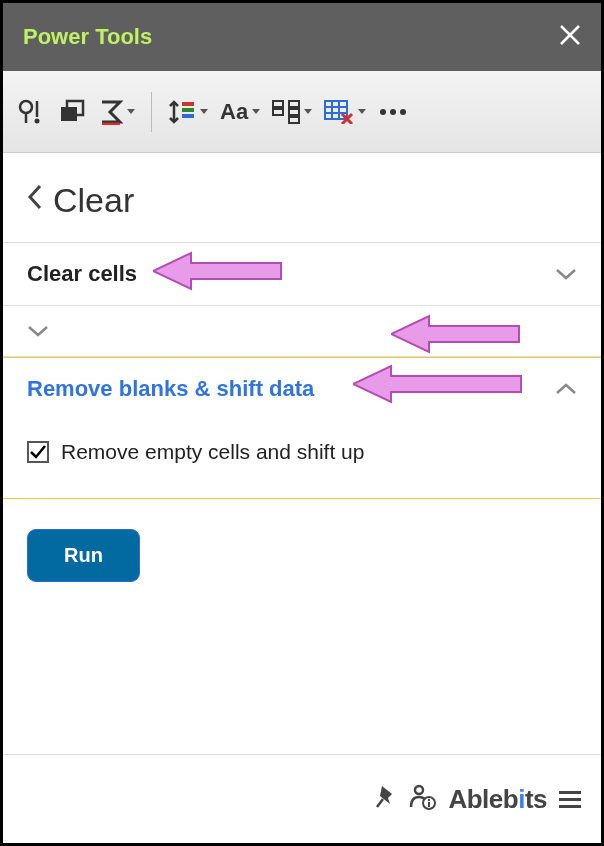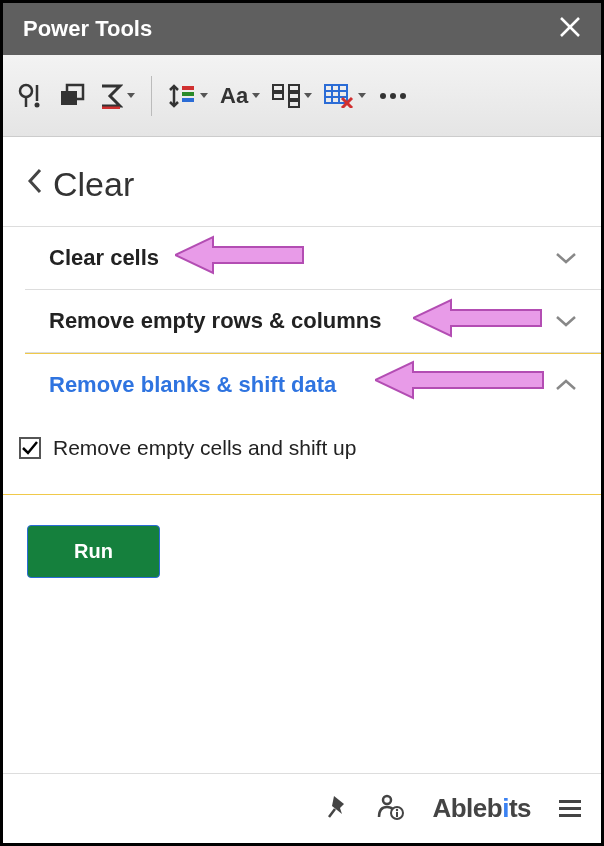--- a/index.html
+++ b/index.html
@@ -9,22 +9,22 @@
     width: 604px;
     height: 846px;
     border: 3px solid #000;
     display: flex;
     flex-direction: column;
     position: relative;
   }
   
   .titlebar {
     background: #5f5f5f;
-    color: #ffffff;
-    height: 52px;
+    color: #bef264;
+    height: 68px;
     display: flex;
     align-items: center;
     padding: 16px 20px;
     justify-content: space-between;
   }
   .titlebar .title { font-size: 22px; font-weight: bold; }
   .titlebar .close { font-size: 28px; cursor: pointer; line-height: 1; }
   
   .toolbar {
     background: linear-gradient(#f3f3f3,#e5e5e5);
@@ -77,40 +77,39 @@
   }
   
   .section {
     border-bottom: 1px solid #ddd;
     padding: 18px 24px;
     display: flex;
     align-items: center;
     justify-content: space-between;
     position: relative;
     cursor: pointer;
-    margin-left: 22px;
   }
   .section .sec-title {
     font-size: 22px;
     font-weight: bold;
     color: #222;
   }
   .section.active {
     border: 1px solid #f0c94a;
     border-left: none;
     border-right: none;
   }
   .section.active .sec-title { color: #2f74e0; }
   .chevron {
     color: #888;
   }
   .chevron svg { display:block; }
   
   .section-body {
-    padding: 10px 24px 24px 16px;
+    padding: 10px 24px 24px 24px;
     border-bottom: 1px solid #f0c94a;
   }
   .opt-row {
     display: flex;
     align-items: center;
     gap: 12px;
     padding: 10px 0;
   }
   .chk {
     width: 22px; height: 22px;
@@ -122,37 +121,37 @@
   }
   .chk.unchecked { border-color: #bbb; }
   .chk svg { display:block; }
   .opt-label { font-size: 21px; color: #222; }
   
   .run-area {
     padding: 30px 24px;
     flex: 1;
   }
   .run-btn {
-    background: #15803d;
+    background: #0369a1;
     color: #fff;
     border: 1px solid #2b6cd6;
     font-size: 20px;
     font-weight: bold;
-    padding: 14px 46px;
-    border-radius: 4px;
+    padding: 14px 36px;
+    border-radius: 9px;
     cursor: pointer;
   }
   
   .footer {
     border-top: 1px solid #ddd;
-    height: 70px;
+    height: 89px;
     display: flex;
     align-items: center;
     justify-content: flex-end;
-    gap: 28px;
+    gap: 12px;
     padding: 0 20px;
   }
   .footer .brand {
     font-size: 26px;
     font-weight: bold;
     color: #444;
     letter-spacing: -0.5px;
   }
   .footer .brand .i { color: #3b82f2; }
   .footer-icon { cursor: pointer; color:#444; }
@@ -264,21 +263,20 @@
       </svg>
   </span>
   <div class="arrow" style="left:150px; top:6px;">
     <svg width="130" height="44" viewBox="0 0 130 44">
       <polygon points="0,22 38,4 38,14 128,14 128,30 38,30 38,40" fill="#e89be8" stroke="#b34db3" stroke-width="2"></polygon>
     </svg>
   </div>
 </div>
 
 <div class="section">
-  <span class="sec-title">Remove empty rows &amp; columns</span>
   <span class="chevron">
     <svg width="22" height="14" viewBox="0 0 22 14">
         <polyline points="2,3 11,11 20,3" fill="none" stroke="#888" stroke-width="2.5"></polyline>
       </svg>
   </span>
   <div class="arrow" style="left:388px; top:6px;">
     <svg width="130" height="44" viewBox="0 0 130 44">
       <polygon points="0,22 38,4 38,14 128,14 128,30 38,30 38,40" fill="#e89be8" stroke="#b34db3" stroke-width="2"></polygon>
     </svg>
   </div>

